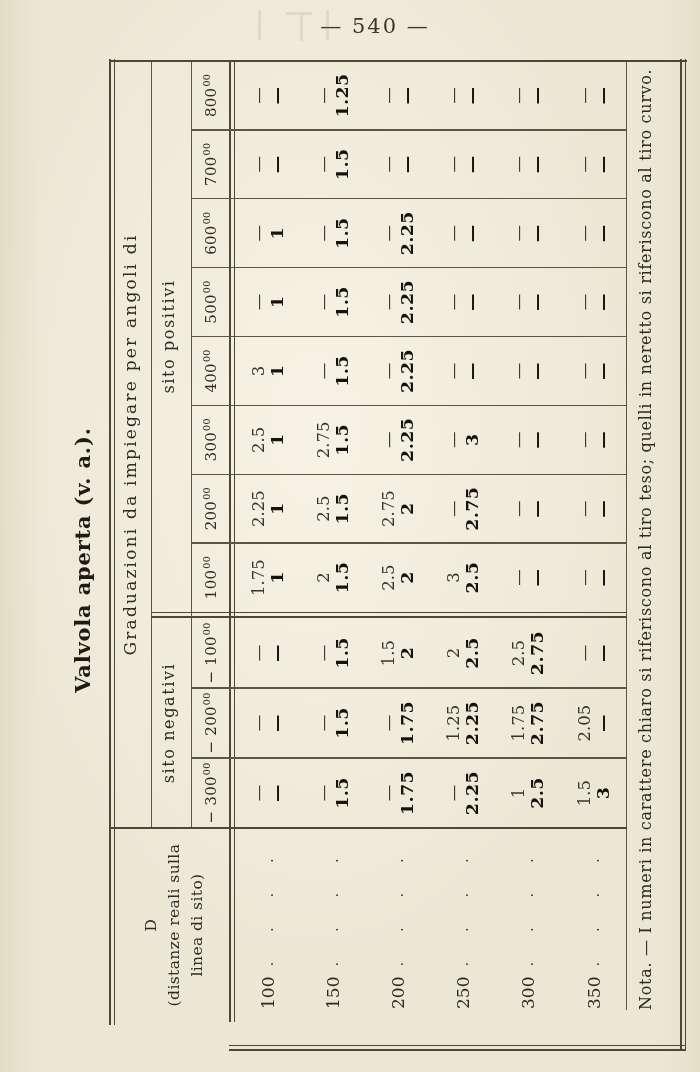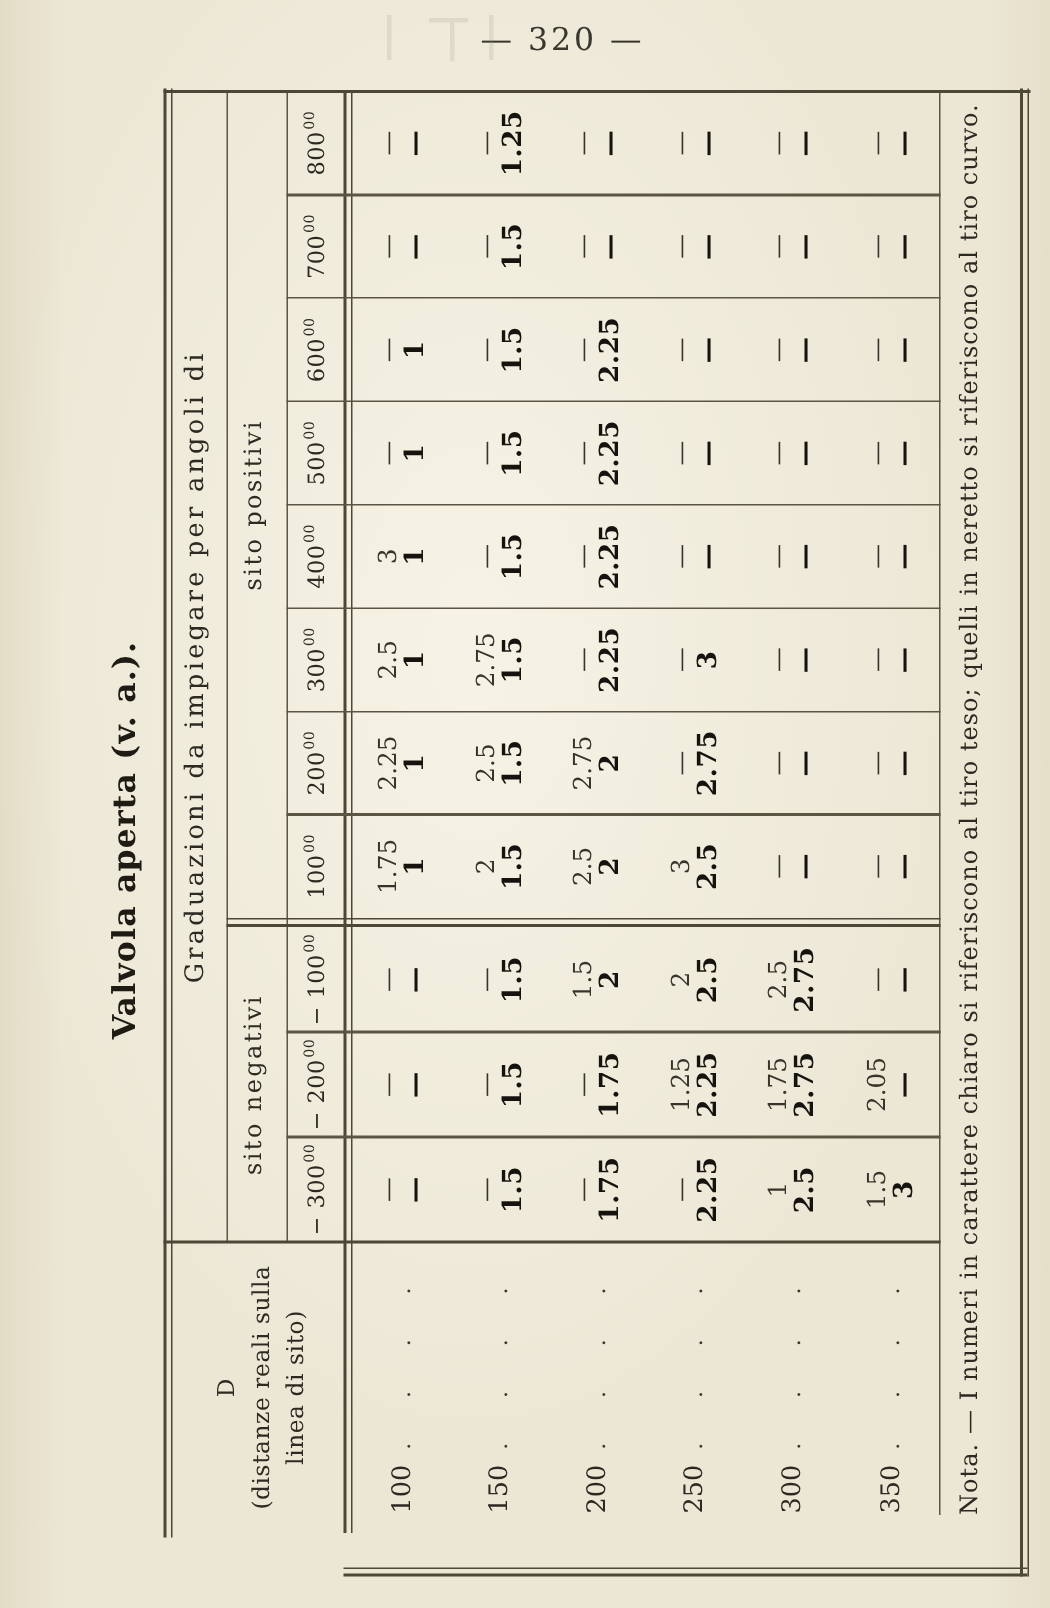--- a/index.html
+++ b/index.html
@@ -57,21 +57,21 @@
   .cell .teso{font-size:16.5px;font-weight:400;color:#37342b;}
   .cell .curvo{font-size:17.5px;font-weight:700;color:#15130d;letter-spacing:.4px;}
   .t-note{
     position:absolute;left:55px;top:576px;width:950px;
     font-size:16px;letter-spacing:.7px;color:#2b2921;white-space:nowrap;
   }
 </style>
 </head>
 <body>
 
-<div id="page-number">— 320 —</div>
+<div id="page-number">— 540 —</div>
 
 <div class="stamp" style="left:258px;top:10px;width:3px;height:30px;"></div>
 <div class="stamp" style="left:286px;top:12px;width:26px;height:3px;"></div>
 <div class="stamp" style="left:300px;top:15px;width:3px;height:26px;"></div>
 <div class="stamp" style="left:326px;top:10px;width:3px;height:30px;"></div>
 
 <div id="rot">
   <div class="t-title">Valvola aperta (v. a.).</div>
   <div class="t-grad-header">Graduazioni da impiegare per angoli di</div>
   <div id="sito-neg" class="t-sito">sito negativi</div>

